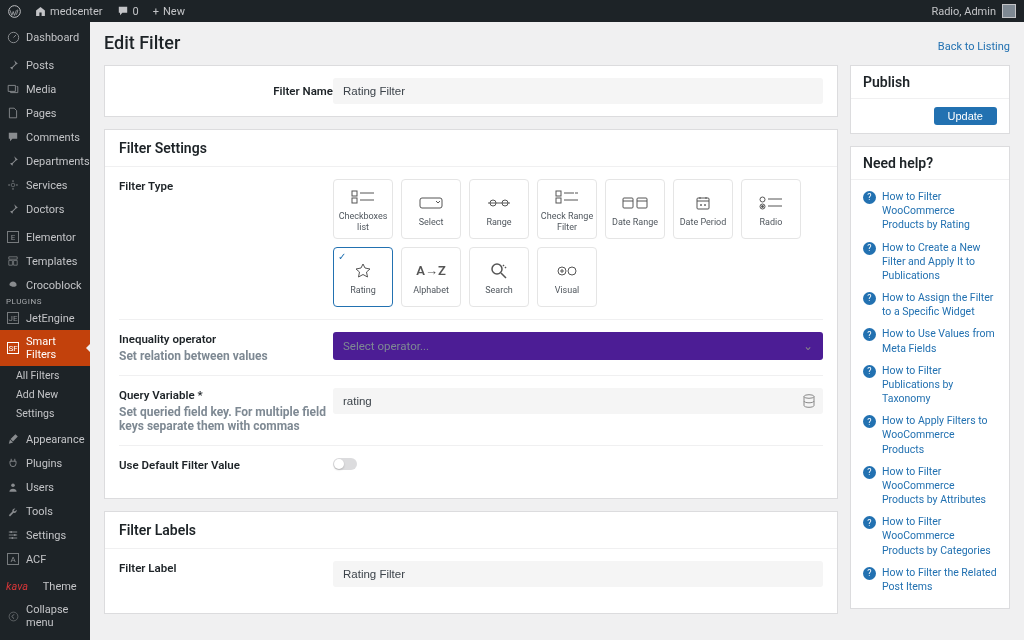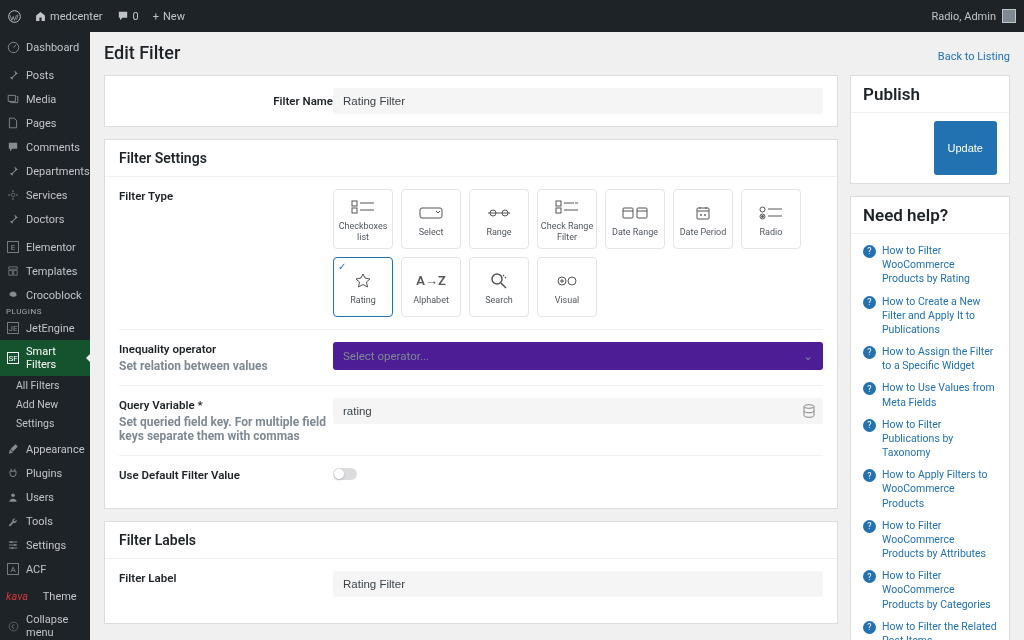--- a/index.html
+++ b/index.html
@@ -1,26 +1,26 @@
 <!DOCTYPE html>
 <html><head>
 <meta charset="utf-8">
 <style>
 * { box-sizing: border-box; margin: 0; padding: 0; }
 body { font-family: -apple-system, BlinkMacSystemFont, "Segoe UI", Roboto, sans-serif; font-size: 13px; background: #f0f0f1; color: #1d2327; }
-.topbar { background: #1d2327; color: #c3c4c7; height: 32px; display: flex; align-items: center; padding: 0 8px; font-size: 11px; justify-content: space-between;}
+.topbar { background: #1d2327; color: #c3c4c7; height: 22px; display: flex; align-items: center; padding: 0 8px; font-size: 11px; justify-content: space-between;}
 .topbar-left { display: flex; align-items: center; gap: 14px; }
 .topbar-item { display: flex; align-items: center; gap: 4px; cursor: pointer; }
 .topbar-right { display: flex; align-items: center; gap: 6px; }
 .avatar-sq { width: 14px; height: 14px; background: #7e8993; border: 1px solid #c3c4c7; }
 
 .layout { display: flex; min-height: 618px; }
 .sidebar { width: 90px; background: #1d2327; color: #c3c4c7; font-size: 11px; padding-top: 3px;}
 .side-item { display: flex; align-items: center; gap: 6px; padding: 5px 6px; cursor: pointer; }
-.side-item.active { background: #14532d; color: #fff; }
+.side-item.active { background: #c2410c; color: #fff; }
 .side-item-icon { width: 14px; height: 14px; display:flex; align-items:center; justify-content:center; opacity: .65; flex-shrink:0;}
 .side-sub { padding-left: 10px; font-size: 10.5px; }
 .side-sub .side-item { padding: 3px 6px; }
 .side-sep { height: 4px; }
 .side-tag { font-size: 8px; color: #a7aaad; padding: 0 6px; text-transform: uppercase; letter-spacing: .5px;}
 .side-item-ibox { width:12px; height:12px; border:1px solid #a7aaad; display:flex; align-items:center; justify-content:center; font-size:8px;}
 .side-arrow { position:absolute; right:-1px; width:0; height:0; border-top:5px solid transparent; border-bottom:5px solid transparent; border-right:5px solid #f0f0f1;}
 .side-item.active { position: relative;}
 
 .main { flex: 1; padding: 10px 14px; }
@@ -51,22 +51,22 @@
 .toggle { width: 24px; height: 12px; background: #dcdcde; border-radius: 7px; position: relative; cursor:pointer;}
 .toggle::after { content:''; position:absolute; width:10px; height:10px; background:#fff; border-radius:50%; top:1px; left:1px; box-shadow: 0 1px 2px rgba(0,0,0,.2);}
 
 .type-grid { display: flex; flex-wrap: wrap; gap: 8px;}
 .type-card { width: 60px; height: 60px; border: 1px solid #e5e5e5; border-radius: 4px; display: flex; flex-direction: column; align-items: center; justify-content: center; gap: 6px; cursor: pointer; position:relative; padding-top:4px;}
 .type-card.sel { border-color: #2271b1;}
 .type-card .chk { position:absolute; top:3px; left:4px; color:#2271b1; font-size:10px;}
 .type-card .ti { height:16px; display:flex; align-items:center; justify-content:center; color:#5b5b5b;}
 .type-card .tl { font-size: 9px; color: #50575e; text-align:center; line-height:1.2;}
 
-.btn-update { background: #2271b1; color:#fff; border:none; padding: 21px 14px; border-radius: 3px; font-size: 11px; cursor: pointer; margin-left:auto; display:block;}
-.pub-head { font-size: 17px; font-weight: 600; padding: 8px 12px; border-bottom: 1px solid #f0f0f1;}
+.btn-update { background: #2271b1; color:#fff; border:none; padding: 3px 14px; border-radius: 3px; font-size: 11px; cursor: pointer; margin-left:auto; display:block;}
+.pub-head { font-size: 14px; font-weight: 600; padding: 8px 12px; border-bottom: 1px solid #f0f0f1;}
 .pub-body { padding: 8px 12px; display:flex; justify-content:flex-end;}
 
 .help-list { padding: 6px 12px 10px;}
 .help-item { display:flex; gap:6px; padding: 4px 0; font-size: 10.5px; line-height: 1.35;}
 .help-q { width:13px; height:13px; background:#2271b1; color:#fff; border-radius:50%; display:flex; align-items:center; justify-content:center; font-size:9px; flex-shrink:0; margin-top:1px;}
 .help-link { color: #2271b1; cursor:pointer;}
 
 .name-panel { display:flex; align-items:center; padding: 12px 14px;}
 .name-panel .field-label { width: 214px; text-align: right;}
 .name-panel .finput { flex:1;}

